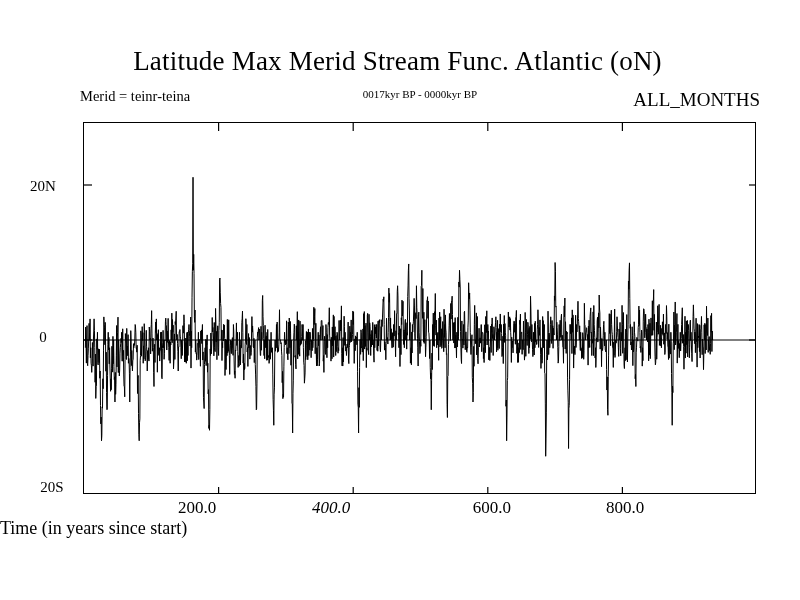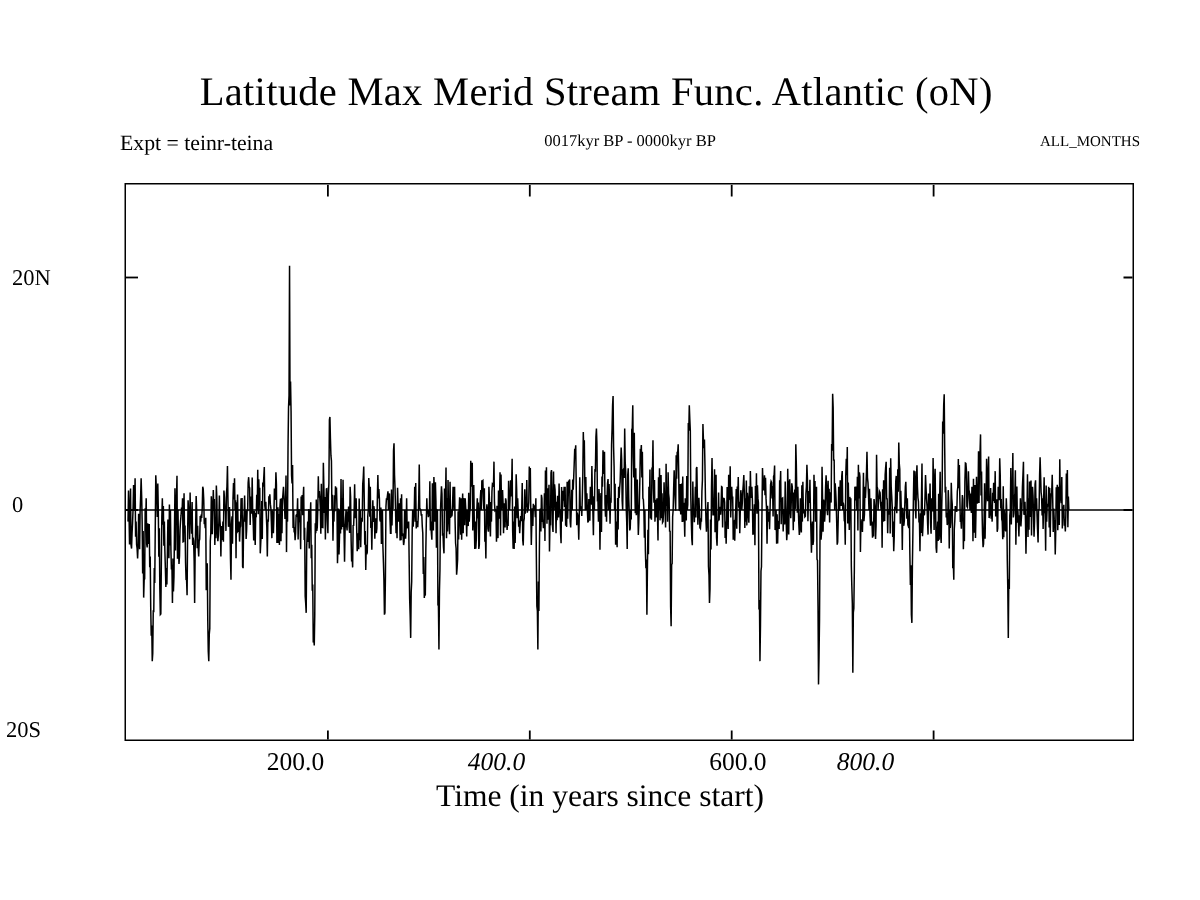--- a/index.html
+++ b/index.html
@@ -47,68 +47,68 @@
     left: 0;
     width: 680px;
     top: 0px;
     text-align: center;
     font-size: 11px;
   }
   #months-label {
     position: absolute;
     right: 0px;
     top: 1px;
-    font-size: 10px;
+    font-size: 19px;
   }
   #plot-frame {
     position: absolute;
     left: 83px;
     top: 122px;
     width: 673px;
     height: 372px;
     border: 1.6px solid #000000;
     box-sizing: border-box;
     background: #ffffff;
     overflow: hidden;
   }
   #plot-svg {
     position: absolute;
     left: 0;
     top: 0;
   }
   .ytick-label {
     position: absolute;
     font-size: 15px;
-    text-align: left;
+    text-align: center;
     width: 70px;
   }
   .xtick-label {
     position: absolute;
     font-size: 17px;
     text-align: center;
     width: 90px;
   }
   #xaxis-title {
     position: absolute;
     top: 518px;
     left: 0;
     width: 800px;
-    text-align: center;
-    font-size: 21px;
+    text-align: left;
+    font-size: 18px;
   }
 </style>
 </head>
 <body>
 
 <div id="page">
 
   <div id="chart-title">Latitude Max Merid Stream Func. Atlantic (oN)</div>
 
   <div id="subtitle-row">
-    <div id="expt-label">Expt = teinr-teina</div>
+    <div id="expt-label">Merid = teinr-teina</div>
     <div id="period-label">0017kyr BP - 0000kyr BP</div>
     <div id="months-label">ALL_MONTHS</div>
   </div>
 
   <div id="plot-frame">
     <svg id="plot-svg" width="673" height="372" viewBox="0 0 673 372">
       <g id="ticks-group">
           <line x1="134.6" y1="372" x2="134.6" y2="364" stroke="#000" stroke-width="1.2"></line>
           <line x1="134.6" y1="0" x2="134.6" y2="8" stroke="#000" stroke-width="1.2"></line>
           <line x1="269.2" y1="372" x2="269.2" y2="364" stroke="#000" stroke-width="1.2"></line>
@@ -124,22 +124,22 @@
           <line x1="0" y1="62" x2="8" y2="62" stroke="#000" stroke-width="1.2"></line>
           <line x1="673" y1="62" x2="665" y2="62" stroke="#000" stroke-width="1.2"></line>
         </g>
       <line id="zero-line" x1="0" y1="217" x2="673" y2="217" stroke="#000000" stroke-width="1"></line>
       <polyline id="series-path" fill="none" stroke="#000000" stroke-width="1" points="1.35,224.75 1.68,204.09 2.02,219.57 2.36,240.07 2.69,217.00 3.03,202.62 3.37,240.45 3.70,242.71 4.04,232.50 4.37,225.86 4.71,216.29 5.05,200.39 5.38,209.25 5.72,216.87 6.06,195.92 6.39,234.79 6.73,224.75 7.07,240.10 7.40,242.67 7.74,249.37 8.08,240.25 8.41,219.51 8.75,235.62 9.09,243.12 9.42,217.00 9.76,208.09 10.09,195.85 10.43,207.50 10.77,224.75 11.10,259.27 11.44,231.01 11.78,275.41 12.11,263.50 12.45,262.92 12.79,215.91 13.12,226.34 13.46,209.25 13.80,239.76 14.13,241.93 14.47,225.84 14.81,232.50 15.14,239.61 15.48,226.28 15.82,255.22 16.15,248.00 16.49,282.53 16.82,300.85 17.16,294.07 17.50,317.75 17.83,312.62 18.17,283.89 18.51,285.15 18.84,255.75 19.18,265.70 19.52,227.12 19.85,193.90 20.19,201.50 20.53,204.89 20.86,221.73 21.20,199.36 21.54,217.00 21.87,248.21 22.21,229.16 22.55,269.53 22.88,286.75 23.22,286.38 23.56,252.29 23.89,221.47 24.23,209.25 24.56,226.87 24.90,214.32 25.24,240.85 25.57,224.75 25.91,244.01 26.25,255.90 26.58,268.29 26.92,255.75 27.26,266.73 27.59,245.89 27.93,223.29 28.27,232.50 28.60,249.11 28.94,213.37 29.28,240.74 29.61,217.00 29.95,243.65 30.29,256.60 30.62,253.82 30.96,279.00 31.29,249.37 31.63,271.33 31.97,261.62 32.30,232.50 32.64,202.52 32.98,243.93 33.31,214.04 33.65,209.25 33.99,194.14 34.32,249.58 34.66,216.78 35.00,240.25 35.33,252.95 35.67,247.46 36.01,230.19 36.34,224.75 36.68,220.79 37.02,215.38 37.35,219.46 37.69,209.25 38.02,238.22 38.36,238.05 38.70,205.81 39.03,232.50 39.37,227.26 39.71,251.97 40.04,263.37 40.38,263.50 40.72,273.84 41.05,236.45 41.39,210.57 41.73,217.00 42.06,220.48 42.40,236.51 42.74,205.40 43.07,224.75 43.41,223.01 43.75,232.74 44.08,211.65 44.42,240.25 44.75,235.40 45.09,237.74 45.43,250.80 45.76,279.00 46.10,244.57 46.44,228.08 46.77,207.65 47.11,217.00 47.45,242.52 47.78,227.49 48.12,241.57 48.46,248.00 48.79,237.77 49.13,236.45 49.47,221.08 49.80,224.75 50.14,220.02 50.48,222.33 50.81,215.94 51.15,201.50 51.48,202.95 51.82,209.85 52.16,225.21 52.49,224.75 52.83,229.17 53.17,222.21 53.50,270.49 53.84,255.75 54.18,252.44 54.51,290.32 54.85,311.24 55.19,317.75 55.52,299.77 55.86,295.92 56.20,237.71 56.53,232.50 56.87,207.83 57.21,214.41 57.54,233.19 57.88,217.00 58.21,203.64 58.55,217.60 58.89,209.62 59.22,240.25 59.56,222.87 59.90,235.87 60.23,200.69 60.57,209.25 60.91,232.48 61.24,237.82 61.58,234.15 61.92,224.75 62.25,207.30 62.59,223.34 62.93,228.69 63.26,248.00 63.60,227.62 63.94,236.00 64.27,236.38 64.61,224.75 64.94,238.08 65.28,204.03 65.62,208.31 65.95,217.00 66.29,215.14 66.63,230.92 66.96,205.82 67.30,201.50 67.64,187.65 67.97,210.11 68.31,228.22 68.65,224.75 68.98,214.99 69.32,224.78 69.66,249.66 69.99,263.50 70.33,226.63 70.66,221.27 71.00,239.46 71.34,209.25 71.67,199.01 72.01,210.05 72.35,195.90 72.68,217.00 73.02,210.49 73.36,249.23 73.69,211.80 74.03,232.50 74.37,206.72 74.70,228.33 75.04,231.62 75.38,224.75 75.71,238.07 76.05,228.79 76.39,227.81 76.72,209.25 77.06,215.32 77.40,208.96 77.73,254.68 78.07,255.75 78.40,225.60 78.74,219.85 79.08,207.36 79.41,224.75 79.75,217.36 80.09,236.30 80.42,230.54 80.76,217.00 81.10,217.82 81.43,198.87 81.77,195.11 82.11,201.50 82.44,202.28 82.78,227.03 83.12,207.95 83.45,209.25 83.79,219.48 84.13,195.39 84.46,218.65 84.80,224.75 85.13,237.40 85.47,217.47 85.81,223.78 86.14,240.25 86.48,218.94 86.82,221.94 87.15,206.82 87.49,217.00 87.83,190.14 88.16,219.84 88.50,196.53 88.84,209.25 89.17,202.20 89.51,245.91 89.85,238.56 90.18,232.50 90.52,210.93 90.86,236.40 91.19,198.64 91.53,201.50 91.86,195.04 92.20,188.29 92.54,214.19 92.87,217.00 93.21,211.44 93.55,220.75 93.88,228.56 94.22,248.00 94.56,223.91 94.89,224.07 95.23,208.86 95.57,209.25 95.90,206.53 96.24,213.10 96.58,215.81 96.91,224.75 97.25,235.76 97.58,217.16 97.92,224.99 98.26,232.50 98.59,221.99 98.93,202.64 99.27,210.16 99.60,209.25 99.94,191.80 100.28,199.76 100.61,239.01 100.95,217.00 101.29,215.15 101.62,239.03 101.96,219.61 102.30,240.25 102.63,214.87 102.97,209.45 103.31,237.81 103.64,209.25 103.98,232.50 104.31,210.24 104.65,206.24 104.99,201.50 105.32,207.61 105.66,213.85 106.00,223.04 106.33,217.00 106.67,194.08 107.01,245.08 107.34,208.19 107.68,224.75 108.02,174.80 108.35,148.72 108.69,140.71 109.03,54.25 109.36,147.24 109.70,131.30 110.04,150.77 110.37,193.75 110.71,199.37 111.05,187.02 111.38,229.07 111.72,217.00 112.05,230.38 112.39,229.75 112.73,237.11 113.06,232.50 113.40,220.52 113.74,220.14 114.07,220.76 114.41,209.25 114.75,236.58 115.08,218.77 115.42,216.47 115.76,224.75 116.09,225.25 116.43,243.24 116.77,208.06 117.10,217.00 117.44,206.95 117.77,220.55 118.11,209.03 118.45,201.50 118.78,237.04 119.12,228.91 119.46,274.50 119.79,279.00 120.13,285.56 120.47,241.53 120.80,231.95 121.14,224.75 121.48,238.27 121.81,216.33 122.15,242.65 122.49,217.00 122.82,221.80 123.16,211.90 123.50,249.17 123.83,240.25 124.17,270.87 124.50,266.67 124.84,305.40 125.18,302.25 125.51,307.27 125.85,286.61 126.19,225.91 126.52,232.50 126.86,210.01 127.20,230.92 127.53,228.25 127.87,217.00 128.21,194.51 128.54,208.78 128.88,204.43 129.22,209.25 129.55,216.01 129.89,232.85 130.23,199.47 130.56,224.75 130.90,228.55 131.24,228.63 131.57,185.45 131.91,201.50 132.24,219.04 132.58,208.39 132.92,236.71 133.25,217.00 133.59,202.97 133.93,202.82 134.26,224.23 134.60,232.50 134.94,207.47 135.27,199.27 135.61,156.93 135.95,155.00 136.28,169.17 136.62,180.62 136.96,184.24 137.29,217.00 137.63,206.90 137.97,237.57 138.30,219.51 138.64,224.75 138.97,207.15 139.31,217.92 139.65,201.25 139.98,209.25 140.32,202.09 140.66,215.47 140.99,252.48 141.33,240.25 141.67,216.07 142.00,246.57 142.34,234.86 142.68,217.00 143.01,232.66 143.35,196.41 143.69,229.93 144.02,209.25 144.36,228.29 144.69,196.82 145.03,220.81 145.37,232.50 145.70,251.41 146.04,231.08 146.38,222.23 146.71,217.00 147.05,226.83 147.39,230.62 147.72,217.81 148.06,224.75 148.40,214.63 148.73,227.91 149.07,232.34 149.41,201.50 149.74,208.11 150.08,237.05 150.42,251.39 150.75,248.00 151.09,255.25 151.43,227.01 151.76,227.67 152.10,217.00 152.43,199.92 152.77,222.48 153.11,214.10 153.44,209.25 153.78,228.62 154.12,244.42 154.45,240.39 154.79,232.50 155.13,243.22 155.46,209.29 155.80,237.16 156.14,217.00 156.47,241.78 156.81,226.43 157.15,222.20 157.48,224.75 157.82,199.66 158.16,195.50 158.49,188.06 158.83,209.25 159.16,240.10 159.50,230.98 159.84,257.04 160.17,240.25 160.51,246.60 160.85,245.14 161.18,221.17 161.52,217.00 161.86,195.69 162.19,202.57 162.53,221.48 162.87,201.50 163.20,229.01 163.54,224.67 163.88,243.43 164.21,224.75 164.55,210.57 164.88,225.02 165.22,214.47 165.56,217.00 165.89,236.11 166.23,224.30 166.57,222.53 166.90,232.50 167.24,229.33 167.58,208.91 167.91,193.61 168.25,209.25 168.59,202.98 168.92,209.23 169.26,223.54 169.60,224.75 169.93,215.33 170.27,239.59 170.61,225.26 170.94,217.00 171.28,241.59 171.62,251.93 171.95,263.64 172.29,286.75 172.62,285.61 172.96,260.87 173.30,214.92 173.63,209.25 173.97,210.11 174.31,207.26 174.64,204.58 174.98,217.00 175.32,206.71 175.65,205.99 175.99,223.06 176.33,232.50 176.66,232.51 177.00,203.32 177.34,227.28 177.67,209.25 178.01,216.41 178.34,177.57 178.68,172.46 179.02,193.75 179.35,202.35 179.69,215.76 180.03,232.57 180.36,217.00 180.70,235.77 181.04,202.25 181.37,213.94 181.71,224.75 182.05,213.29 182.38,213.04 182.72,237.31 183.06,209.25 183.39,237.09 183.73,206.46 184.07,234.19 184.40,232.50 184.74,235.18 185.08,240.37 185.41,237.91 185.75,217.00 186.08,218.28 186.42,236.21 186.76,228.91 187.09,209.25 187.43,229.34 187.77,225.05 188.10,225.78 188.44,224.75 188.78,251.08 189.11,276.41 189.45,287.26 189.79,302.25 190.12,271.85 190.46,264.88 190.80,229.95 191.13,217.00 191.47,228.21 191.80,220.40 192.14,218.94 192.48,201.50 192.81,224.87 193.15,199.02 193.49,229.31 193.82,224.75 194.16,224.85 194.50,228.45 194.83,221.14 195.17,209.25 195.51,186.75 195.84,216.11 196.18,216.38 196.52,217.00 196.85,220.74 197.19,219.70 197.53,228.12 197.86,232.50 198.20,259.67 198.53,248.41 198.87,275.66 199.21,271.25 199.54,274.12 199.88,243.88 200.22,224.30 200.55,209.25 200.89,219.46 201.23,217.16 201.56,221.83 201.90,217.00 202.24,221.07 202.57,197.84 202.91,230.58 203.25,224.75 203.58,232.49 203.92,236.82 204.26,199.13 204.59,201.50 204.93,230.70 205.26,195.00 205.60,203.71 205.94,224.75 206.27,198.45 206.61,210.83 206.95,242.24 207.28,217.00 207.62,217.41 207.96,280.21 208.29,280.95 208.63,310.00 208.97,270.76 209.30,257.15 209.64,217.46 209.98,209.25 210.31,201.14 210.65,206.20 210.99,234.21 211.32,232.50 211.66,241.64 212.00,245.90 212.33,202.75 212.67,217.00 213.00,210.23 213.34,188.67 213.68,235.83 214.01,209.25 214.35,231.35 214.69,196.94 215.02,214.87 215.36,224.75 215.70,233.18 216.03,198.11 216.37,222.30 216.71,217.00 217.04,221.25 217.38,220.37 217.72,213.39 218.05,201.50 218.39,205.38 218.72,217.22 219.06,201.51 219.40,224.75 219.73,239.14 220.07,242.51 220.41,260.18 220.74,255.75 221.08,249.90 221.42,217.76 221.75,236.69 222.09,217.00 222.43,208.49 222.76,222.32 223.10,233.56 223.44,209.25 223.77,236.78 224.11,217.30 224.45,205.94 224.78,232.50 225.12,209.01 225.46,219.94 225.79,227.13 226.13,209.25 226.46,215.35 226.80,219.83 227.14,234.70 227.47,217.00 227.81,222.33 228.15,227.72 228.48,205.48 228.82,224.75 229.16,218.56 229.49,216.19 229.83,184.25 230.17,201.50 230.50,193.37 230.84,185.56 231.18,230.72 231.51,217.00 231.85,200.26 232.18,223.88 232.52,242.97 232.86,224.75 233.19,242.82 233.53,236.66 233.87,217.22 234.20,209.25 234.54,222.70 234.88,211.94 235.21,243.02 235.55,240.25 235.89,216.92 236.22,209.02 236.56,203.76 236.90,217.00 237.23,197.67 237.57,197.67 237.91,197.35 238.24,209.25 238.58,216.66 238.91,202.53 239.25,238.18 239.59,232.50 239.92,249.40 240.26,218.81 240.60,213.27 240.93,217.00 241.27,229.37 241.61,231.43 241.94,201.51 242.28,209.25 242.62,226.23 242.95,234.72 243.29,211.63 243.63,224.75 243.96,204.69 244.30,199.43 244.64,199.65 244.97,201.50 245.31,184.76 245.64,212.09 245.98,217.40 246.32,217.00 246.65,217.75 246.99,238.14 247.33,214.25 247.66,224.75 248.00,235.76 248.34,203.95 248.67,222.89 249.01,209.25 249.35,191.89 249.68,234.07 250.02,193.35 250.36,217.00 250.69,208.23 251.03,203.72 251.37,212.30 251.70,232.50 252.04,212.52 252.38,223.94 252.71,228.62 253.05,209.25 253.38,210.97 253.72,223.19 254.06,230.23 254.39,224.75 254.73,227.64 255.07,197.46 255.40,213.06 255.74,217.00 256.08,208.23 256.41,197.15 256.75,208.02 257.09,201.50 257.42,182.87 257.76,230.46 258.10,242.90 258.43,224.75 258.77,243.06 259.11,214.60 259.44,238.91 259.78,217.00 260.11,193.20 260.45,203.59 260.79,222.42 261.12,209.25 261.46,218.18 261.80,228.07 262.13,223.97 262.47,232.50 262.81,225.65 263.14,221.03 263.48,224.52 263.82,217.00 264.15,199.08 264.49,237.00 264.83,240.64 265.16,224.75 265.50,222.56 265.84,203.18 266.17,219.45 266.51,209.25 266.84,215.12 267.18,196.93 267.52,218.81 267.85,217.00 268.19,216.38 268.53,211.52 268.86,187.97 269.20,201.50 269.54,188.96 269.87,218.76 270.21,240.39 270.55,224.75 270.88,215.86 271.22,227.69 271.56,212.89 271.89,217.00 272.23,213.86 272.56,215.39 272.90,221.80 273.24,209.25 273.57,248.29 273.91,281.14 274.25,284.21 274.58,310.00 274.92,264.66 275.26,284.37 275.59,244.54 275.93,217.00 276.27,216.26 276.60,231.35 276.94,206.84 277.28,209.25 277.61,224.87 277.95,223.57 278.29,229.08 278.62,224.75 278.96,205.92 279.29,237.63 279.63,190.65 279.97,201.50 280.30,188.56 280.64,226.09 280.98,202.54 281.31,217.00 281.65,223.51 281.99,200.15 282.32,244.61 282.66,224.75 283.00,227.25 283.33,192.28 283.67,190.38 284.01,209.25 284.34,227.78 284.68,231.63 285.02,191.26 285.35,217.00 285.69,199.82 286.02,203.44 286.36,213.50 286.70,232.50 287.03,211.53 287.37,223.88 287.71,207.50 288.04,209.25 288.38,221.99 288.72,199.42 289.05,216.39 289.39,217.00 289.73,232.81 290.06,239.16 290.40,201.63 290.74,224.75 291.07,213.87 291.41,204.15 291.75,210.82 292.08,201.50 292.42,215.02 292.75,201.58 293.09,227.45 293.43,217.00 293.76,228.26 294.10,198.10 294.44,222.87 294.77,209.25 295.11,197.40 295.45,199.46 295.78,196.59 296.12,224.75 296.46,228.69 296.79,217.75 297.13,203.58 297.47,217.00 297.80,196.75 298.14,203.56 298.48,194.95 298.81,186.00 299.15,176.20 299.49,178.44 299.82,173.80 300.16,201.50 300.49,227.13 300.83,218.69 301.17,220.37 301.50,224.75 301.84,236.75 302.18,220.33 302.51,195.24 302.85,217.00 303.19,217.12 303.52,214.57 303.86,221.05 304.20,209.25 304.53,194.24 304.87,165.07 305.21,179.27 305.54,170.50 305.88,198.28 306.22,217.15 306.55,194.95 306.89,217.00 307.22,205.79 307.56,216.74 307.90,224.83 308.23,224.75 308.57,209.69 308.91,210.47 309.24,224.18 309.58,201.50 309.92,213.02 310.25,212.92 310.59,187.66 310.93,209.25 311.26,218.05 311.60,233.80 311.94,207.78 312.27,217.00 312.61,190.55 312.94,190.72 313.28,168.32 313.62,162.75 313.95,172.92 314.29,211.36 314.63,210.33 314.96,224.75 315.30,203.05 315.64,208.90 315.97,243.53 316.31,217.00 316.65,205.76 316.98,231.63 317.32,194.75 317.66,201.50 317.99,177.14 318.33,192.94 318.67,190.00 319.00,178.25 319.34,213.13 319.68,221.49 320.01,206.93 320.35,224.75 320.68,208.54 321.02,199.25 321.36,196.35 321.69,217.00 322.03,199.66 322.37,209.54 322.70,226.12 323.04,209.25 323.38,212.18 323.71,173.52 324.05,162.93 324.39,147.25 324.72,140.96 325.06,175.17 325.40,187.98 325.73,217.00 326.07,199.43 326.40,240.17 326.74,236.66 327.08,224.75 327.41,241.80 327.75,208.94 328.09,229.96 328.42,201.50 328.76,209.04 329.10,202.36 329.43,198.14 329.77,186.00 330.11,175.36 330.44,182.94 330.78,210.83 331.12,217.00 331.45,190.34 331.79,189.66 332.13,195.64 332.46,162.75 332.80,184.80 333.13,191.26 333.47,215.31 333.81,224.75 334.14,243.02 334.48,193.90 334.82,189.13 335.15,209.25 335.49,218.37 335.83,230.60 336.16,229.24 336.50,217.00 336.84,223.31 337.17,163.44 337.51,162.47 337.85,147.25 338.18,181.88 338.52,195.30 338.86,165.50 339.19,201.50 339.53,219.10 339.87,189.21 340.20,220.42 340.54,217.00 340.87,196.67 341.21,214.41 341.55,233.69 341.88,224.75 342.22,213.82 342.56,197.00 342.89,177.71 343.23,178.25 343.57,173.72 343.90,195.35 344.24,178.09 344.58,209.25 344.91,210.03 345.25,216.75 345.59,235.49 345.92,217.00 346.26,244.26 346.60,255.74 346.93,250.03 347.27,286.75 347.60,257.54 347.94,230.10 348.28,246.55 348.61,201.50 348.95,216.71 349.29,190.08 349.62,222.69 349.96,217.00 350.30,223.46 350.63,188.73 350.97,192.03 351.31,170.50 351.64,202.84 351.98,212.10 352.32,197.08 352.65,224.75 352.99,210.26 353.32,221.97 353.66,212.84 354.00,209.25 354.33,220.36 354.67,237.31 355.01,195.11 355.34,217.00 355.68,189.13 356.02,223.91 356.35,205.73 356.69,193.75 357.03,222.51 357.36,205.76 357.70,225.33 358.04,224.75 358.37,217.64 358.71,198.52 359.05,209.57 359.38,217.00 359.72,228.73 360.06,186.22 360.39,214.35 360.73,201.50 361.06,224.80 361.40,191.92 361.74,205.97 362.07,209.25 362.41,231.42 362.75,230.77 363.08,281.44 363.42,294.50 363.76,253.29 364.09,252.79 364.43,221.41 364.77,217.00 365.10,202.60 365.44,190.49 365.78,200.91 366.11,209.25 366.45,217.44 366.79,180.46 367.12,196.10 367.46,178.25 367.79,178.92 368.13,173.19 368.47,191.62 368.80,217.00 369.14,217.28 369.48,199.68 369.81,220.07 370.15,201.50 370.49,199.36 370.82,225.04 371.16,194.65 371.50,224.75 371.83,212.26 372.17,221.36 372.51,234.84 372.84,209.25 373.18,214.86 373.52,223.97 373.85,194.31 374.19,217.00 374.52,213.53 374.86,158.98 375.20,164.11 375.53,147.25 375.87,156.35 376.21,163.95 376.54,208.63 376.88,224.75 377.22,236.72 377.55,240.51 377.89,197.93 378.23,217.00 378.56,216.17 378.90,225.15 379.24,215.80 379.57,201.50 379.91,221.96 380.24,189.32 380.58,188.27 380.92,209.25 381.25,226.78 381.59,216.38 381.93,208.85 382.26,217.00 382.60,228.79 382.94,229.30 383.27,224.08 383.61,224.75 383.95,204.29 384.28,197.08 384.62,159.75 384.96,170.50 385.29,175.83 385.63,169.98 385.97,187.12 386.30,209.25 386.64,224.04 386.97,231.53 387.31,224.20 387.65,217.00 387.98,211.72 388.32,254.67 388.66,260.27 388.99,279.00 389.33,269.61 389.67,223.40 390.00,243.30 390.34,201.50 390.68,182.39 391.01,203.07 391.35,220.63 391.69,217.00 392.02,220.55 392.36,189.91 392.70,231.87 393.03,209.25 393.37,193.51 393.70,235.46 394.04,240.81 394.38,224.75 394.71,224.05 395.05,205.26 395.39,224.02 395.72,217.00 396.06,214.88 396.40,220.14 396.73,214.04 397.07,201.50 397.41,201.76 397.74,228.73 398.08,209.82 398.42,209.25 398.75,209.41 399.09,211.90 399.43,235.62 399.76,224.75 400.10,239.56 400.44,223.09 400.77,201.75 401.11,217.00 401.44,229.66 401.78,193.47 402.12,209.72 402.45,209.25 402.79,187.80 403.13,222.01 403.46,209.93 403.80,201.50 404.14,209.65 404.47,208.00 404.81,236.82 405.15,224.75 405.48,224.36 405.82,237.51 406.16,224.05 406.49,217.00 406.83,203.05 407.16,229.53 407.50,201.27 407.84,209.25 408.17,194.93 408.51,215.51 408.85,211.59 409.18,232.50 409.52,217.61 409.86,203.77 410.19,206.94 410.53,217.00 410.87,212.23 411.20,204.33 411.54,199.67 411.88,193.75 412.21,204.66 412.55,228.96 412.89,209.23 413.22,224.75 413.56,197.32 413.89,227.25 414.23,205.58 414.57,209.25 414.90,220.82 415.24,225.54 415.58,201.11 415.91,217.00 416.25,190.96 416.59,205.85 416.92,208.92 417.26,201.50 417.60,210.64 417.93,233.52 418.27,232.28 418.61,224.75 418.94,213.13 419.28,240.56 419.62,201.03 419.95,217.00 420.29,192.49 420.63,219.45 420.96,200.57 421.30,209.25 421.63,212.25 421.97,283.29 422.31,277.01 422.64,317.75 422.98,294.07 423.32,257.67 423.65,254.84 423.99,217.00 424.33,188.99 424.66,198.85 425.00,203.94 425.34,201.50 425.67,193.82 426.01,207.12 426.35,195.59 426.68,209.25 427.02,216.00 427.36,239.43 427.69,214.22 428.03,224.75 428.36,219.10 428.70,217.94 429.04,229.89 429.37,217.00 429.71,200.22 430.05,197.94 430.38,198.69 430.72,209.25 431.06,201.00 431.39,221.26 431.73,194.41 432.07,193.75 432.40,187.42 432.74,230.31 433.08,228.85 433.41,217.00 433.75,239.52 434.09,219.88 434.42,239.24 434.76,224.75 435.09,225.06 435.43,229.59 435.77,197.23 436.10,201.50 436.44,191.02 436.78,226.45 437.11,211.33 437.45,209.25 437.79,208.98 438.12,231.35 438.46,217.06 438.80,217.00 439.13,226.71 439.47,198.06 439.81,214.64 440.14,224.75 440.48,237.11 440.81,231.80 441.15,189.43 441.49,209.25 441.82,233.30 442.16,199.10 442.50,196.51 442.83,217.00 443.17,222.53 443.51,211.21 443.84,199.24 444.18,201.50 444.52,210.92 444.85,230.50 445.19,205.28 445.53,224.75 445.86,203.42 446.20,216.26 446.54,173.19 446.87,186.00 447.21,206.17 447.55,218.85 447.88,201.48 448.22,217.00 448.55,226.55 448.89,233.60 449.23,229.73 449.56,209.25 449.90,223.40 450.24,232.02 450.57,200.44 450.91,224.75 451.25,198.22 451.58,218.80 451.92,218.86 452.26,217.00 452.59,221.58 452.93,221.20 453.27,206.18 453.60,201.50 453.94,186.77 454.28,195.97 454.61,224.46 454.95,209.25 455.28,204.43 455.62,212.35 455.96,196.90 456.29,217.00 456.63,231.47 456.97,245.42 457.30,229.28 457.64,224.75 457.98,240.28 458.31,237.56 458.65,193.51 458.99,209.25 459.32,197.64 459.66,224.83 460.00,208.24 460.33,201.50 460.67,249.95 461.01,250.68 461.34,280.93 461.68,333.25 462.01,315.10 462.35,289.90 462.69,231.32 463.02,217.00 463.36,236.87 463.70,232.19 464.03,188.16 464.37,209.25 464.71,231.56 465.04,210.03 465.38,211.81 465.72,224.75 466.05,219.25 466.39,201.62 466.73,193.80 467.06,201.50 467.40,216.85 467.73,220.53 468.07,197.45 468.41,217.00 468.74,202.81 469.08,225.31 469.42,205.25 469.75,209.25 470.09,212.05 470.43,172.93 470.76,177.41 471.10,139.50 471.44,148.62 471.77,184.10 472.11,183.33 472.45,217.00 472.78,199.17 473.12,204.52 473.46,211.92 473.79,224.75 474.13,240.11 474.46,238.24 474.80,223.53 475.14,201.50 475.47,212.28 475.81,217.49 476.15,197.25 476.48,209.25 476.82,214.38 477.16,194.47 477.49,191.08 477.83,217.00 478.17,212.07 478.50,214.06 478.84,224.09 479.18,224.75 479.51,240.23 479.85,194.03 480.19,182.87 480.52,193.75 480.86,175.01 481.19,226.03 481.53,198.73 481.87,217.00 482.20,230.40 482.54,208.26 482.88,210.92 483.21,209.25 483.55,254.12 483.89,267.91 484.22,279.19 484.56,325.50 484.90,285.23 485.23,282.60 485.57,256.51 485.91,201.50 486.24,202.30 486.58,210.66 486.92,201.40 487.25,217.00 487.59,194.89 487.93,230.59 488.26,186.87 488.60,209.25 488.93,191.88 489.27,194.69 489.61,245.06 489.94,224.75 490.28,229.89 490.62,223.16 490.95,231.62 491.29,217.00 491.63,192.21 491.96,224.54 492.30,219.95 492.64,201.50 492.97,208.96 493.31,201.01 493.65,191.97 493.98,178.25 494.32,195.58 494.65,198.76 494.99,206.72 495.33,217.00 495.66,202.81 496.00,220.89 496.34,227.44 496.67,209.25 497.01,227.25 497.35,225.78 497.68,235.53 498.02,224.75 498.36,234.69 498.69,209.66 499.03,213.18 499.37,217.00 499.70,236.27 500.04,227.45 500.38,180.25 500.71,201.50 501.05,202.52 501.38,217.06 501.72,209.82 502.06,209.25 502.39,204.69 502.73,205.41 503.07,212.40 503.40,217.00 503.74,211.48 504.08,242.11 504.41,203.19 504.75,224.75 505.09,197.17 505.42,219.85 505.76,224.43 506.10,193.75 506.43,188.67 506.77,184.89 507.11,210.06 507.44,209.25 507.78,232.55 508.12,216.44 508.45,220.19 508.79,217.00 509.12,188.86 509.46,232.59 509.80,182.46 510.13,201.50 510.47,207.51 510.81,214.47 511.14,235.04 511.48,224.75 511.82,244.46 512.15,234.90 512.49,214.85 512.83,217.00 513.16,197.97 513.50,194.26 513.84,219.08 514.17,209.25 514.51,189.88 514.85,204.85 515.18,172.01 515.52,186.00 515.85,189.81 516.19,226.14 516.53,204.18 516.86,217.00 517.20,215.92 517.54,243.67 517.87,215.54 518.21,224.75 518.55,227.53 518.88,224.13 519.22,212.80 519.56,201.50 519.89,198.26 520.23,211.08 520.57,222.86 520.90,209.25 521.24,226.95 521.58,227.86 521.91,228.95 522.25,217.00 522.58,246.42 522.92,267.04 523.26,253.83 523.59,286.75 523.93,292.27 524.27,253.50 524.60,232.11 524.94,209.25 525.28,190.69 525.61,210.49 525.95,191.15 526.29,217.00 526.62,222.67 526.96,195.28 527.30,187.18 527.63,201.50 527.97,208.82 528.31,211.38 528.64,224.76 528.98,224.75 529.31,244.41 529.65,219.22 529.99,232.28 530.32,209.25 530.66,186.08 531.00,234.45 531.33,226.95 531.67,217.00 532.01,220.23 532.34,219.80 532.68,208.25 533.02,193.75 533.35,202.07 533.69,209.89 534.03,214.44 534.36,224.75 534.70,233.40 535.04,205.96 535.37,209.46 535.71,217.00 536.04,199.39 536.38,225.50 536.72,232.79 537.05,209.25 537.39,211.06 537.73,217.99 538.06,182.33 538.40,201.50 538.74,230.28 539.07,198.83 539.41,189.52 539.75,217.00 540.08,242.09 540.42,245.56 540.76,231.85 541.09,224.75 541.43,237.59 541.76,206.14 542.10,236.79 542.44,209.25 542.77,191.57 543.11,233.78 543.45,238.98 543.78,217.00 544.12,201.20 544.46,158.04 544.79,166.21 545.13,147.25 545.47,139.87 545.80,175.74 546.14,205.33 546.48,201.50 546.81,221.98 547.15,218.84 547.49,227.02 547.82,224.75 548.16,203.77 548.50,212.24 548.83,242.65 549.17,217.00 549.50,228.99 549.84,225.26 550.18,198.78 550.51,209.25 550.85,213.43 551.19,255.75 551.52,251.36 551.86,263.50 552.20,229.86 552.53,224.16 552.87,214.40 553.21,217.00 553.54,217.34 553.88,218.14 554.22,204.57 554.55,201.50 554.89,183.09 555.23,202.44 555.56,187.00 555.90,209.25 556.23,225.03 556.57,223.38 556.91,229.46 557.24,217.00 557.58,207.02 557.92,209.65 558.25,243.14 558.59,224.75 558.93,237.75 559.26,198.11 559.60,185.78 559.94,186.00 560.27,190.18 560.61,214.53 560.95,215.15 561.28,209.25 561.62,191.13 561.95,203.68 562.29,205.11 562.63,217.00 562.96,205.97 563.30,216.51 563.64,218.91 563.97,201.50 564.31,209.57 564.65,237.86 564.98,196.18 565.32,224.75 565.66,232.18 565.99,200.26 566.33,235.64 566.67,217.00 567.00,194.91 567.34,212.34 567.68,212.23 568.01,209.25 568.35,177.76 568.68,212.29 569.02,182.20 569.36,178.25 569.69,166.59 570.03,207.35 570.37,191.38 570.70,217.00 571.04,233.76 571.38,241.80 571.71,239.59 572.05,224.75 572.39,199.10 572.72,236.22 573.06,214.20 573.40,209.25 573.73,182.78 574.07,192.18 574.41,211.22 574.74,201.50 575.08,181.39 575.41,222.39 575.75,220.15 576.09,217.00 576.42,202.28 576.76,222.82 577.10,215.20 577.43,224.75 577.77,205.45 578.11,210.90 578.44,198.81 578.78,209.25 579.12,212.30 579.45,191.09 579.79,221.27 580.13,217.00 580.46,209.91 580.80,231.53 581.14,229.29 581.47,201.50 581.81,206.07 582.14,210.54 582.48,182.58 582.82,193.75 583.15,216.07 583.49,209.67 583.83,223.18 584.16,224.75 584.50,236.53 584.84,201.17 585.17,235.19 585.51,217.00 585.85,221.71 586.18,230.25 586.52,231.10 586.86,209.25 587.19,218.20 587.53,250.62 587.87,269.75 588.20,302.25 588.54,263.10 588.88,269.65 589.21,220.75 589.55,217.00 589.88,189.02 590.22,226.69 590.56,201.88 590.89,201.50 591.23,178.98 591.57,221.96 591.90,219.28 592.24,209.25 592.58,206.08 592.91,190.47 593.25,240.11 593.59,217.00 593.92,201.33 594.26,225.47 594.60,217.58 594.93,224.75 595.27,234.66 595.61,220.49 595.94,227.20 596.28,209.25 596.61,228.03 596.95,221.59 597.29,215.32 597.62,201.50 597.96,193.93 598.30,184.77 598.63,220.21 598.97,217.00 599.31,211.53 599.64,223.27 599.98,246.23 600.32,224.75 600.65,219.93 600.99,193.25 601.33,235.06 601.66,209.25 602.00,230.18 602.34,197.97 602.67,221.70 603.01,217.00 603.34,197.39 603.68,233.92 604.02,202.63 604.35,201.50 604.69,207.53 605.03,221.46 605.36,234.80 605.70,224.75 606.04,199.87 606.37,197.17 606.71,217.53 607.05,209.25 607.38,221.03 607.72,230.69 608.06,238.58 608.39,217.00 608.73,216.46 609.07,193.88 609.40,181.88 609.74,193.75 610.07,205.15 610.41,208.27 610.75,220.73 611.08,209.25 611.42,229.63 611.76,210.27 612.09,195.20 612.43,217.00 612.77,219.73 613.10,244.11 613.44,200.62 613.78,224.75 614.11,215.00 614.45,213.00 614.79,214.71 615.12,201.50 615.46,228.58 615.80,202.27 616.13,235.02 616.47,217.00 616.80,206.36 617.14,205.81 617.48,193.44 617.81,209.25 618.15,231.66 618.49,216.04 618.82,223.27 619.16,224.75 619.50,246.62 619.83,231.22 620.17,201.82 620.51,217.00 620.84,200.25 621.18,230.49 621.52,214.26 621.85,201.50 622.19,226.98 622.52,183.22 622.86,209.49 623.20,209.25 623.53,212.46 623.87,195.07 624.21,229.39 624.54,217.00 624.88,216.85 625.22,213.59 625.55,227.44 625.89,224.75 626.23,231.30 626.56,220.17 626.90,192.63 627.24,209.25 627.57,190.32 627.91,228.54 628.25,208.04 628.58,217.00 628.92,NaN 629.25,NaN 629.59,NaN 629.93,NaN 630.26,NaN 630.60,NaN 630.94,NaN 631.27,NaN 631.61,NaN 631.95,NaN 632.28,NaN 632.62,NaN 632.96,NaN 633.29,NaN 633.63,NaN 633.97,NaN 634.30,NaN 634.64,NaN 634.98,NaN 635.31,NaN 635.65,NaN 635.99,NaN 636.32,NaN 636.66,NaN 636.99,NaN 637.33,NaN 637.67,NaN 638.00,NaN 638.34,NaN 638.68,NaN 639.01,NaN 639.35,NaN 639.69,NaN 640.02,NaN 640.36,NaN 640.70,NaN 641.03,NaN 641.37,NaN 641.71,NaN 642.04,NaN 642.38,NaN 642.71,NaN 643.05,NaN 643.39,NaN 643.72,NaN 644.06,NaN 644.40,NaN 644.73,NaN 645.07,NaN 645.41,NaN 645.74,NaN 646.08,NaN 646.42,NaN 646.75,NaN 647.09,NaN 647.43,NaN 647.76,NaN 648.10,NaN 648.44,NaN 648.77,NaN 649.11,NaN 649.44,NaN 649.78,NaN 650.12,NaN 650.45,NaN 650.79,NaN 651.13,NaN 651.46,NaN 651.80,NaN 652.14,NaN 652.47,NaN 652.81,NaN 653.15,NaN 653.48,NaN 653.82,NaN 654.16,NaN 654.49,NaN 654.83,NaN 655.17,NaN 655.50,NaN 655.84,NaN 656.17,NaN 656.51,NaN 656.85,NaN 657.18,NaN 657.52,NaN 657.86,NaN 658.19,NaN 658.53,NaN 658.87,NaN 659.20,NaN 659.54,NaN 659.88,NaN 660.21,NaN 660.55,NaN 660.89,NaN 661.22,NaN 661.56,NaN 661.90,NaN 662.23,NaN 662.57,NaN 662.90,NaN 663.24,NaN 663.58,NaN 663.91,NaN 664.25,NaN 664.59,NaN 664.92,NaN 665.26,NaN 665.60,NaN 665.93,NaN 666.27,NaN 666.61,NaN 666.94,NaN 667.28,NaN 667.62,NaN 667.95,NaN 668.29,NaN 668.63,NaN 668.96,NaN 669.30,NaN 669.63,NaN 669.97,NaN 670.31,NaN 670.64,NaN 670.98,NaN 671.32,NaN 671.65,NaN"></polyline>
     </svg>
   </div>
 
   <div class="ytick-label" style="left:8px; top:178px;">20N</div>
   <div class="ytick-label" style="left:8px; top:329px;">0</div>
-  <div class="ytick-label" style="left:4px; top:479px;">20S</div>
+  <div class="ytick-label" style="left:17px; top:479px;">20S</div>
 
   <div class="xtick-label" style="left:152px; top:498px;">200.0</div>
   <div class="xtick-label" style="left:286px; top:498px;font-style:italic;">400.0</div>
   <div class="xtick-label" style="left:421px; top:498px;text-align:right;">600.0</div>
-  <div class="xtick-label" style="left:532px; top:498px;font-style:italic;">800.0</div>
+  <div class="xtick-label" style="left:580px; top:498px;">800.0</div>
 
   <div id="xaxis-title">Time (in years since start)</div>
 
 </div>
 
 </body></html>

